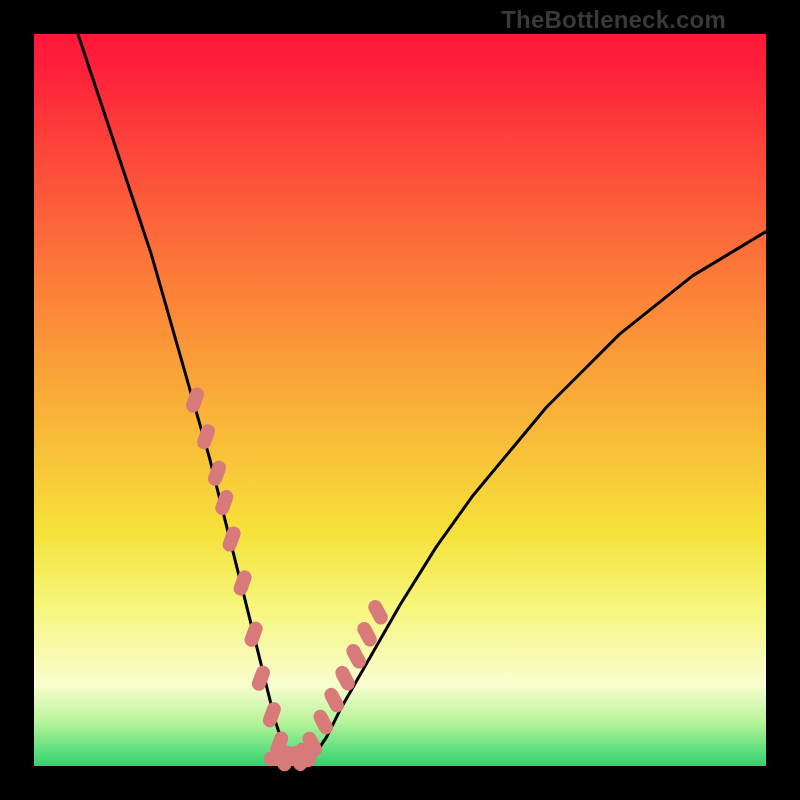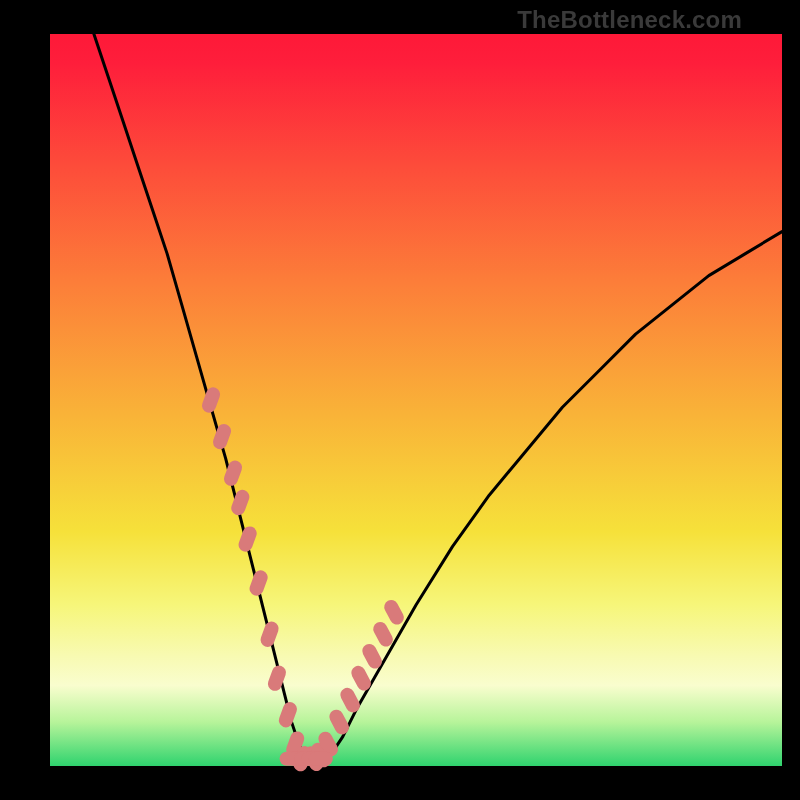--- a/index.html
+++ b/index.html
@@ -6,21 +6,21 @@
     margin: 0;
     padding: 0;
     width: 800px;
     height: 800px;
     overflow: hidden;
     background: #000;
     font-family: Arial, Helvetica, sans-serif;
   }
   .frame {
     position: absolute;
-    left: 16px;
+    left: 0;
     top: 0;
     width: 740px;
     height: 800px;
     background: #000;
   }
   .plot {
     position: absolute;
     left: 34px;
     top: 34px;
     width: 732px;

